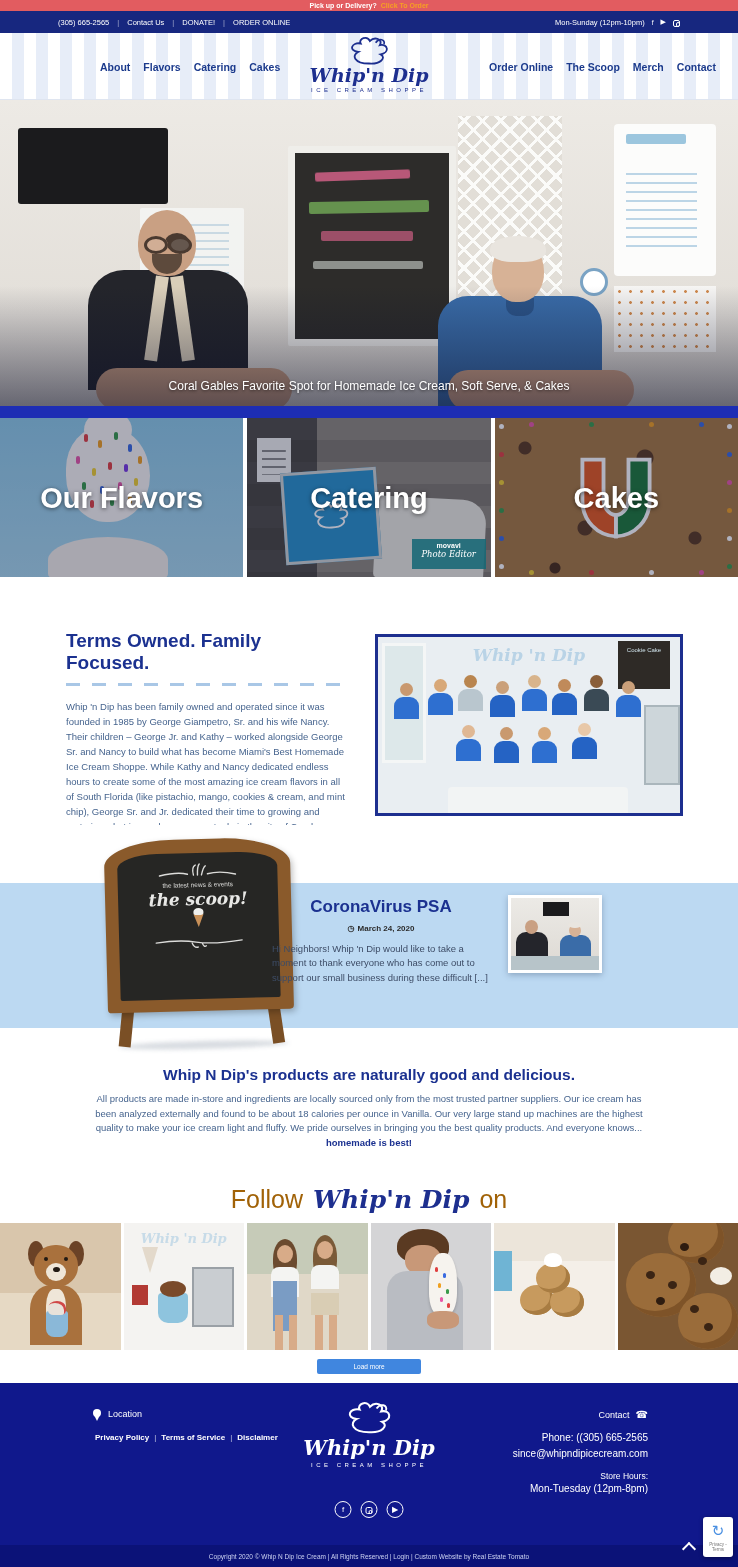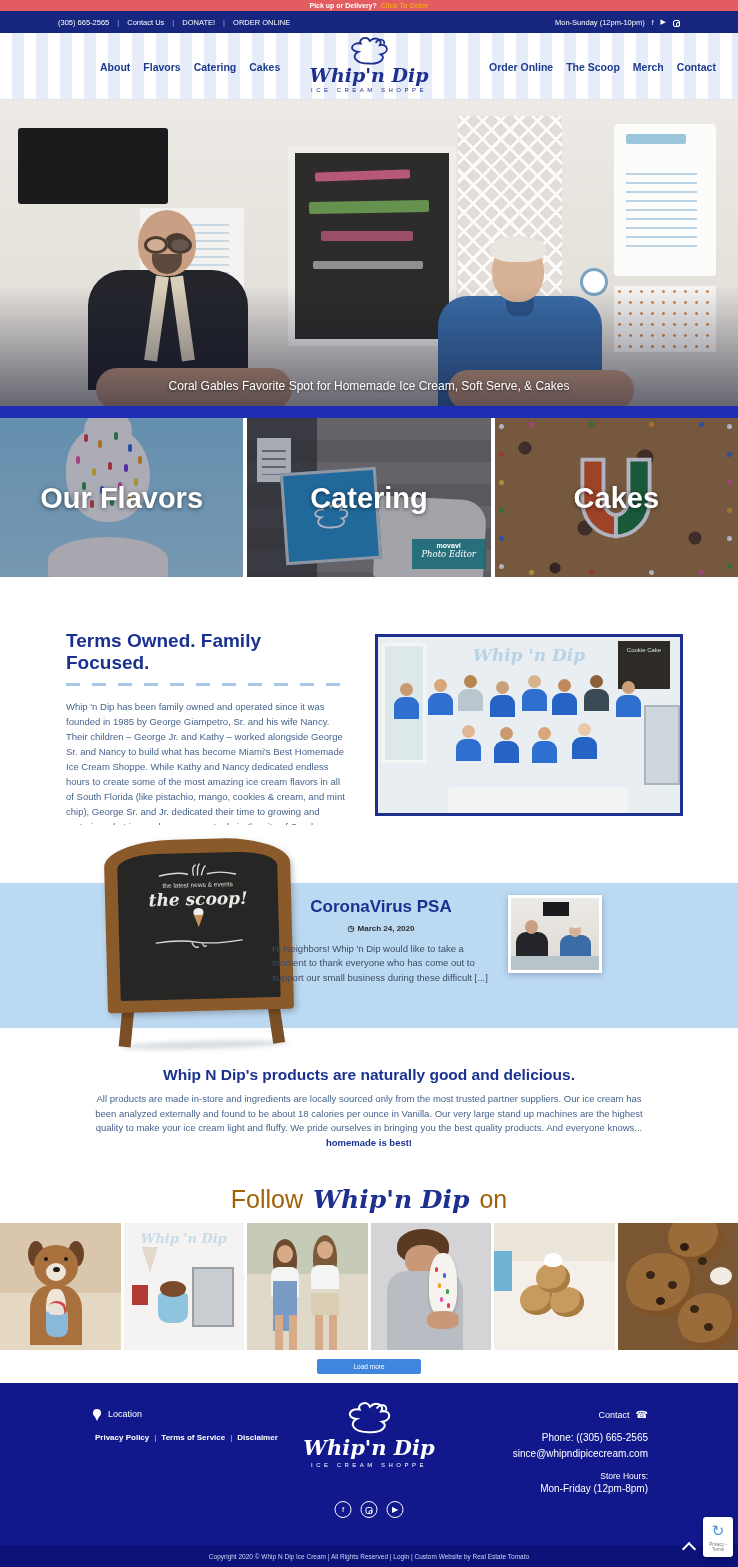--- a/index.html
+++ b/index.html
@@ -506,21 +506,21 @@
     <div class="f-right" data-interactable="false">
       <div class="f-con-row">
         <span data-interactable="false">Contact</span>
         <span class="phone-ico" data-interactable="false">☎</span>
       </div>
       <div class="f-info">
         <div data-interactable="true">Phone: ((305) 665-2565</div>
         <div data-interactable="true">since@whipndipicecream.com</div>
       </div>
       <div class="f-hours-label" data-interactable="false">Store Hours:</div>
-      <div class="f-info" data-interactable="false">Mon-Friday (12pm-8pm)</div>
+      <div class="f-info" data-interactable="false">Mon-Tuesday (12pm-8pm)</div>
     </div>
     <div class="f-social" data-interactable="false">
       <div class="soc" data-interactable="true">f</div>
       <div class="soc" data-interactable="true">
           <span class="insta-mini"></span>
         </div>
       <div class="soc" data-interactable="true">▶</div>
     </div>
   </div>
   <div class="copyright" data-interactable="false">

